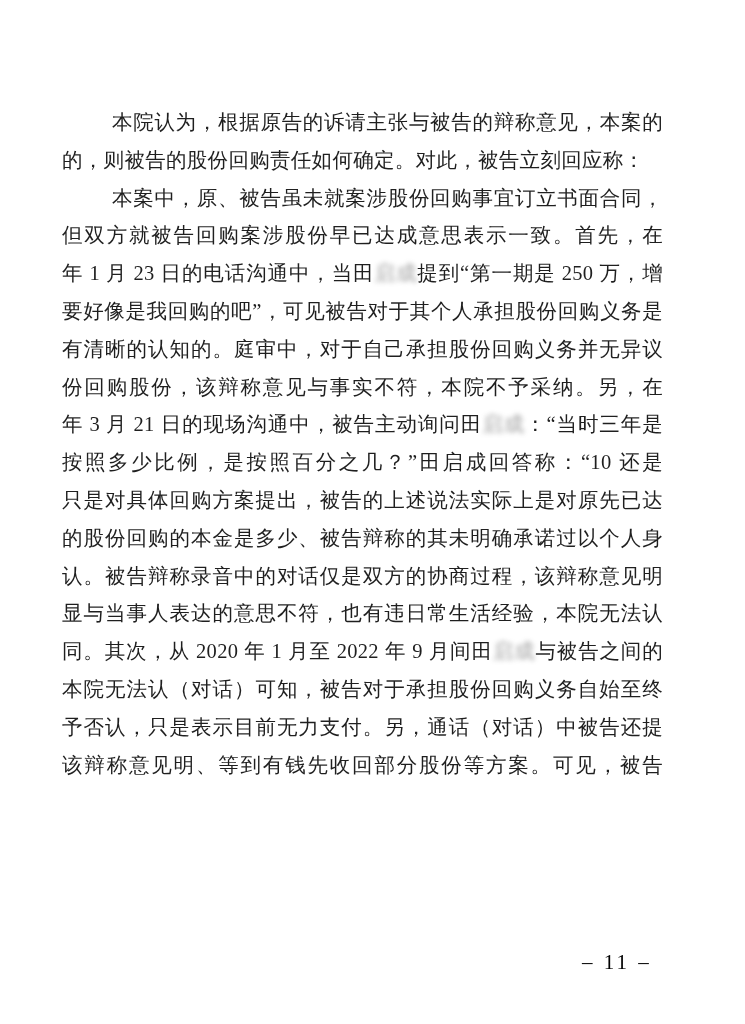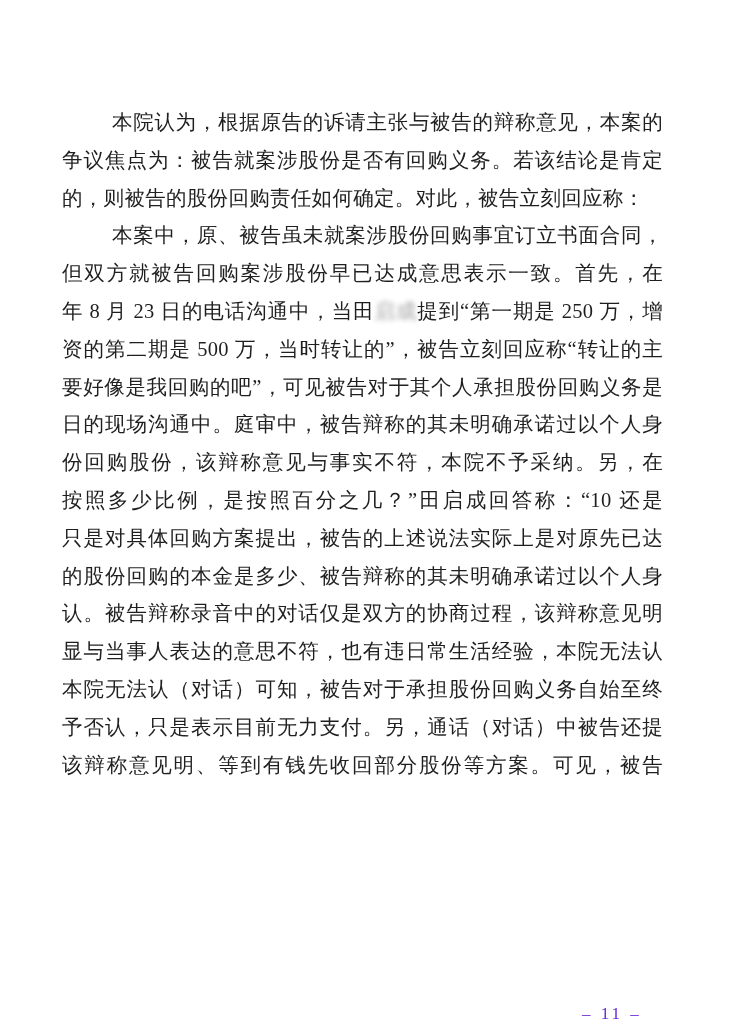--- a/index.html
+++ b/index.html
@@ -38,49 +38,49 @@
   .para.complete .line:last-child { text-align-last: left; }
   
   .redacted {
     filter: blur(2.6px);
     opacity: 0.55;
     color: #4a4a4a;
   }
   .page-num {
     position: absolute;
     left: 582px;
-    top: 1004px;
-    font-size: 17px;
+    top: 950px;
+    font-size: 21px;
     letter-spacing: 3px;
-    color: #6d28d9;
+    color: #000000;
     font-family: "Liberation Serif", serif;
   }
 </style>
 </head>
 <body>
 
 <div class="page">
   <div class="doc">
       <div class="para complete">
         <div class="line"><span>本院认为，根据原告的诉请主张与被告的辩称意见，本案的</span></div>
-        <div class="line"><span>争议焦点为：被告就案涉股份是否有回购义务。若该结论是肯定</span></div>
         <div class="line"><span>的，则被告的股份回购责任如何确定。对此，被告立刻回应称：</span></div>
       </div>
       <div class="para">
         <div class="line"><span>本案中，原、被告虽未就案涉股份回购事宜订立书面合同，</span></div>
         <div class="line"><span>但双方就被告回购案涉股份早已达成意思表示一致。首先，在 2020</span></div>
-        <div class="line"><span>年 8 月 23 日的电话沟通中，当田</span><span class="redacted">启成</span><span>提到“第一期是 250 万，增</span></div>
-        <div class="line"><span>资的第二期是 500 万，当时转让的”，被告立刻回应称“转让的主</span></div>
+        <div class="line"><span>年 1 月 23 日的电话沟通中，当田</span><span class="redacted">启成</span><span>提到“第一期是 250 万，增</span></div>
         <div class="line"><span>要好像是我回购的吧”，可见被告对于其个人承担股份回购义务是</span></div>
-        <div class="line"><span>日的现场沟通中。庭审中，被告辩称的其未明确承诺过以个人身</span></div>
+        <div class="line"><span>有清晰的认知的。庭审中，对于自己承担股份回购义务并无异议</span></div>
         <div class="line"><span>份回购股份，该辩称意见与事实不符，本院不予采纳。另，在 2020</span></div>
+        <div class="line"><span>年 3 月 21 日的现场沟通中，被告主动询问田</span><span class="redacted">启成</span><span>：“当时三年是</span></div>
         <div class="line"><span>按照多少比例，是按照百分之几？”田启成回答称：“10 还是 12。”</span></div>
         <div class="line"><span>只是对具体回购方案提出，被告的上述说法实际上是对原先已达成</span></div>
         <div class="line"><span>的股份回购的本金是多少、被告辩称的其未明确承诺过以个人身</span></div>
         <div class="line"><span>认。被告辩称录音中的对话仅是双方的协商过程，该辩称意见明</span></div>
         <div class="line"><span>显与当事人表达的意思不符，也有违日常生活经验，本院无法认</span></div>
+        <div class="line"><span>同。其次，从 2020 年 1 月至 2022 年 9 月间田</span><span class="redacted">启成</span><span>与被告之间的</span></div>
         <div class="line"><span>本院无法认（对话）可知，被告对于承担股份回购义务自始至终未</span></div>
         <div class="line"><span>予否认，只是表示目前无力支付。另，通话（对话）中被告还提</span></div>
         <div class="line"><span>该辩称意见明、等到有钱先收回部分股份等方案。可见，被告</span></div>
       </div>
     </div>
   <div class="page-num">– 11 –</div>
 </div>
 
 </body></html>

